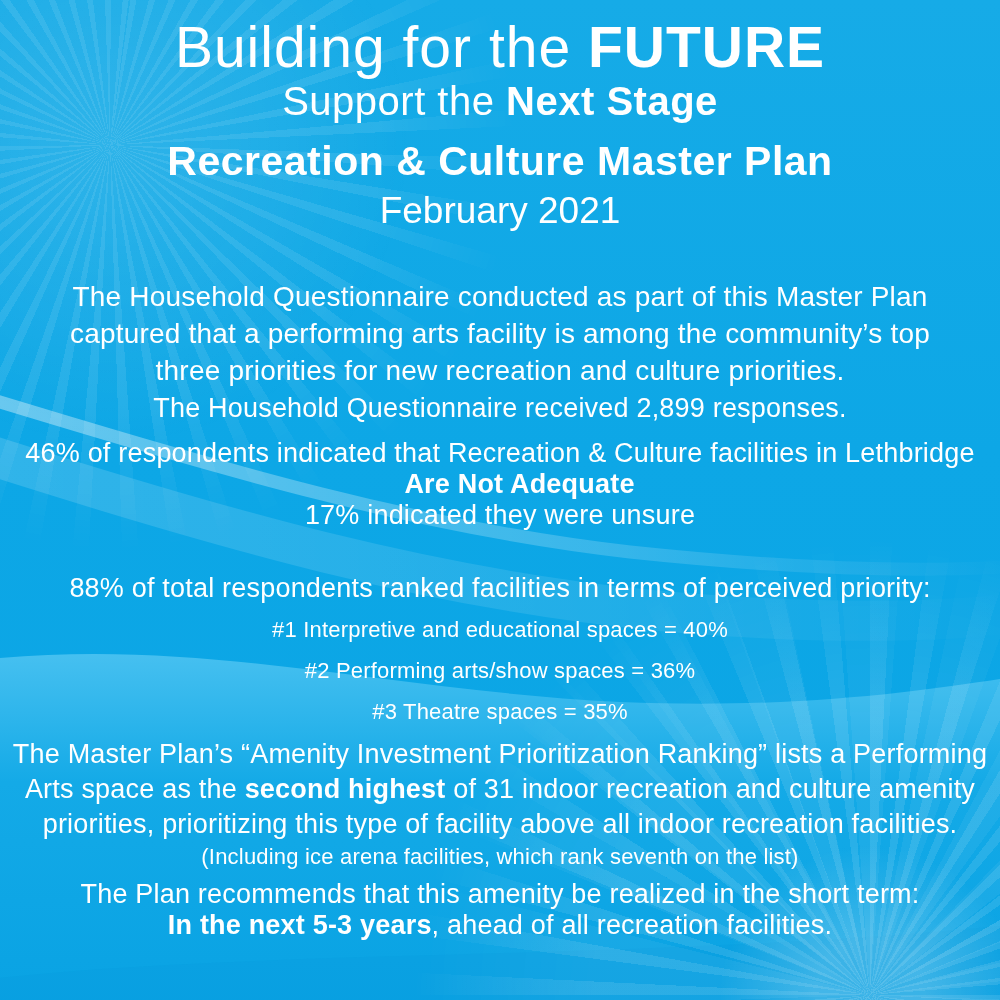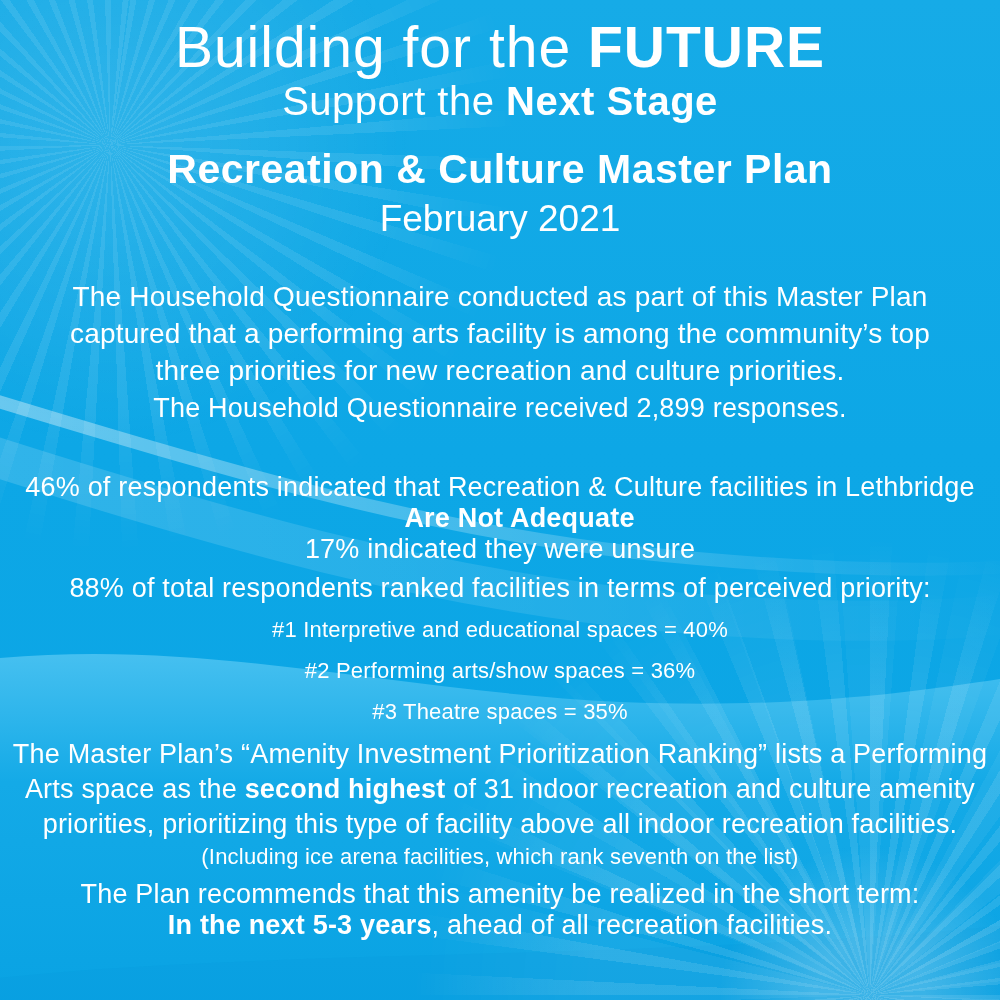--- a/index.html
+++ b/index.html
@@ -31,28 +31,28 @@
   .content{position:absolute;inset:0;z-index:5;}
   .block{position:absolute;left:0;right:0;text-align:center;}
   .line{white-space:nowrap;}
 
   .title-block{top:16px;}
   .title-main{font-size:57px;line-height:62px;letter-spacing:1px;font-weight:normal;}
   .title-main b{font-weight:bold;}
   .title-sub{font-size:40px;line-height:44px;letter-spacing:0.5px;margin-top:1px;}
   .title-sub b{font-weight:bold;text-align:right;}
 
-  .heading-block{top:144px;}
+  .heading-block{top:136px;}
   .plan-heading{font-size:41px;line-height:50px;font-weight:bold;letter-spacing:0.5px;}
   .plan-date{font-size:37px;line-height:42px;margin-top:4px;}
 
   .intro-block{top:278px;font-size:28px;line-height:37px;letter-spacing:0.2px;}
   .intro-sub{font-size:27px;margin-top:1px;}
 
-  .adequacy-block{top:472px;font-size:27px;line-height:31px;letter-spacing:0.2px;}
+  .adequacy-block{top:438px;font-size:27px;line-height:31px;letter-spacing:0.2px;}
   .adequacy-block .bold-line{font-weight:bold;padding-left:39px;}
 
   .ranking-block{top:574px;font-size:27px;line-height:29px;letter-spacing:0.2px;}
   .ranking-item{font-size:22px;margin-top:12px;}
 
   .masterplan-block{top:737px;font-size:27px;line-height:35px;letter-spacing:0.2px;}
   .masterplan-note{font-size:22px;line-height:26px;margin-top:2px;}
 
   .recommend-block{top:879px;font-size:27px;line-height:31px;letter-spacing:0.2px;}
   .recommend-note{font-size:23px;line-height:27px;margin-top:2px;}

